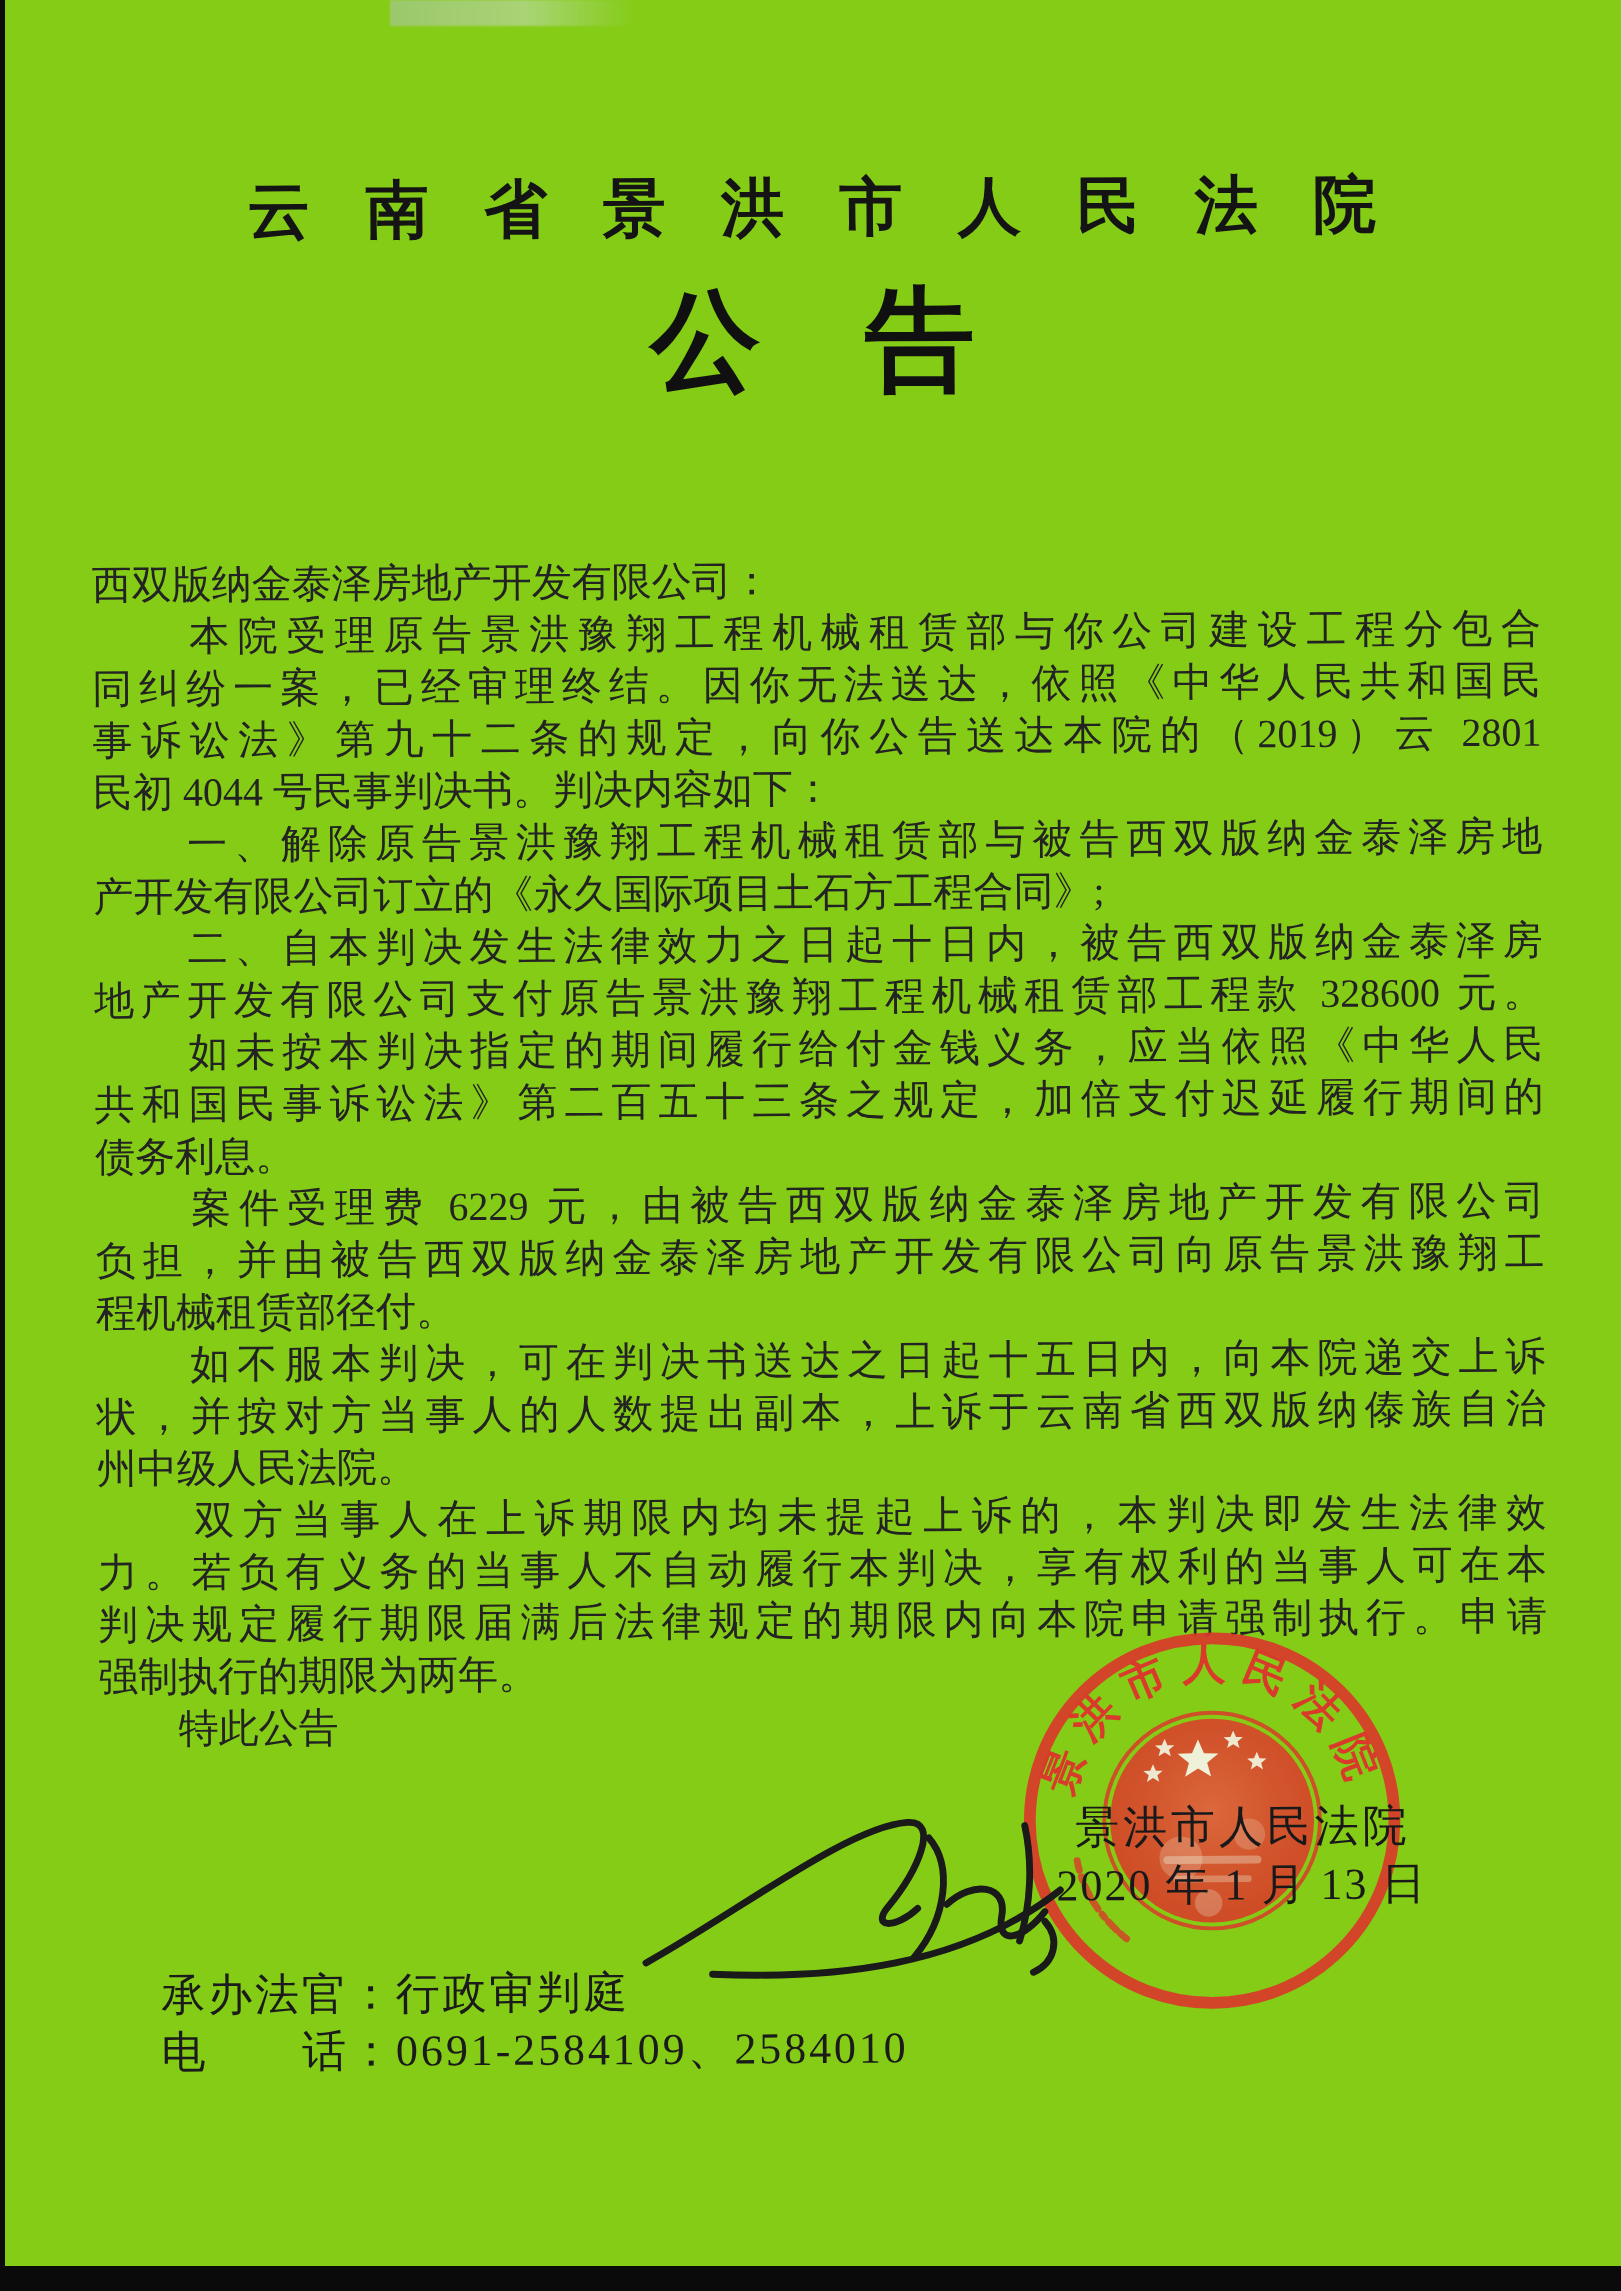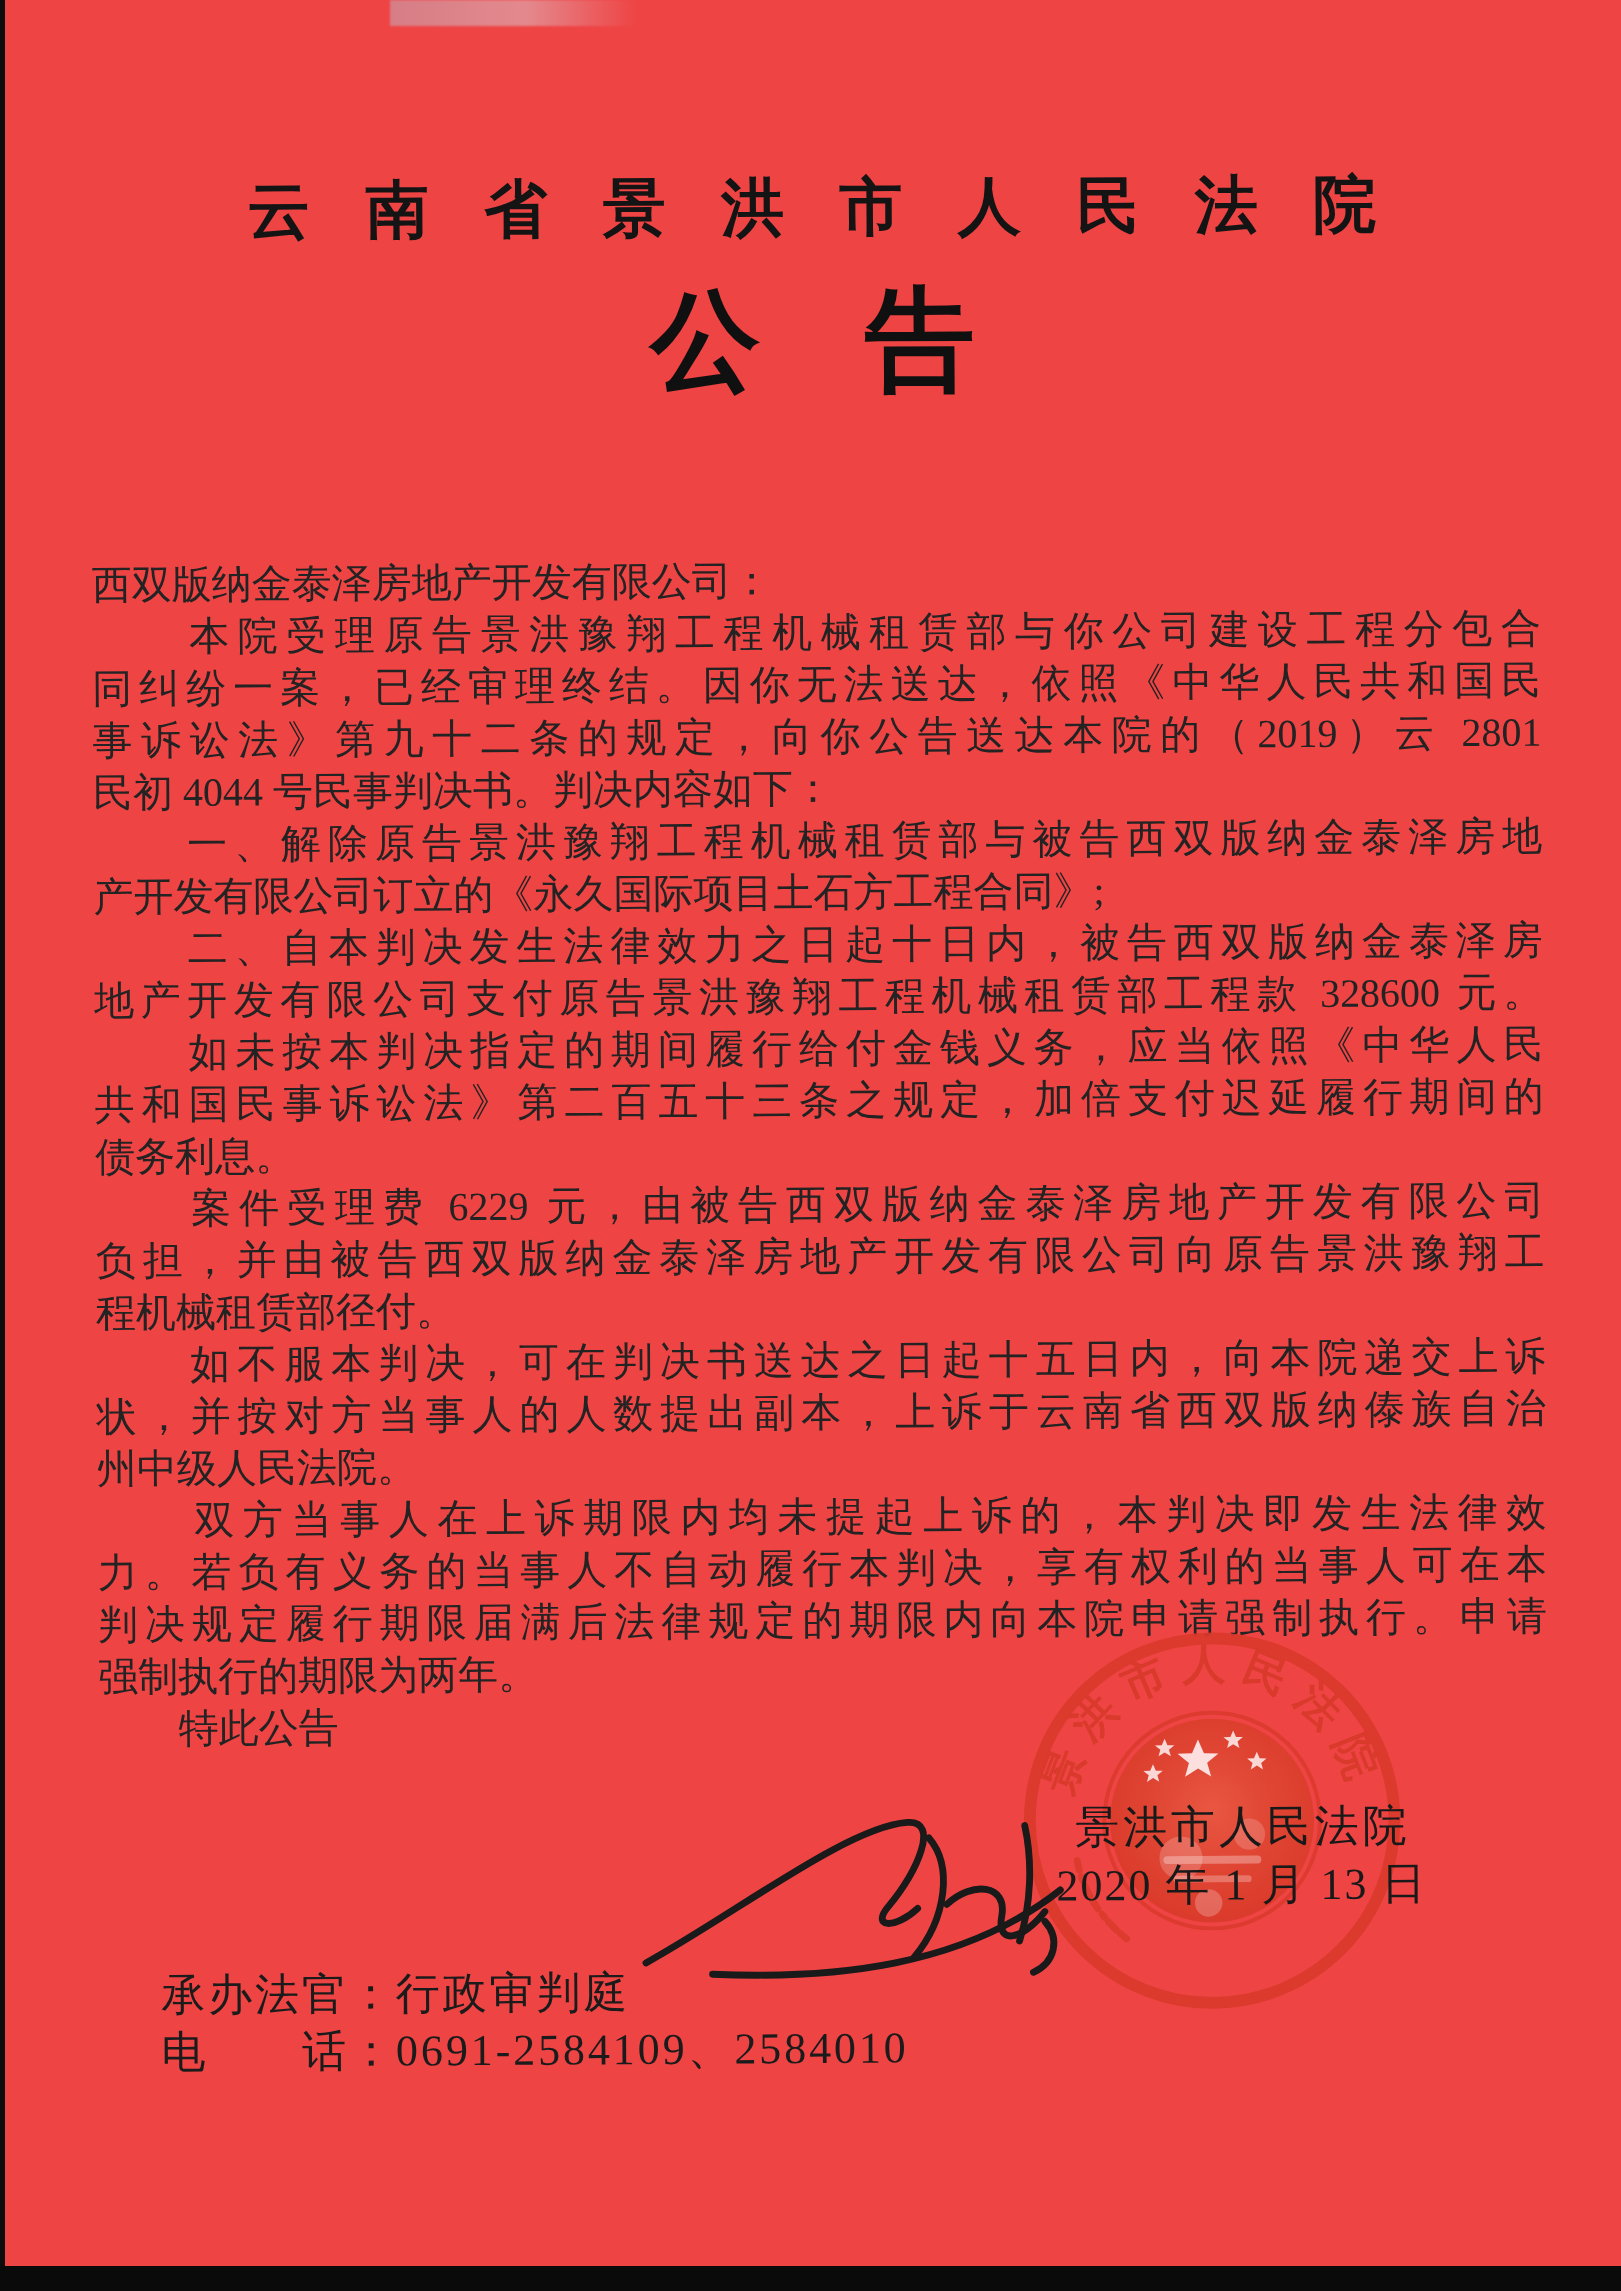--- a/index.html
+++ b/index.html
@@ -1,19 +1,19 @@
 <!DOCTYPE html>
 <html><head>
 <meta charset="utf-8">
 <style>
   html,body{margin:0;padding:0;background:#777;}
   .page{
     position:relative;
     width:1621px;height:2292px;
-    background:#ef4444;
+    background:#84cc16;
     overflow:hidden;
     font-family:"Liberation Serif","DejaVu Serif",serif;
     color:#1f1f1f;
   }
   
   .edge-left{position:absolute;left:0;top:0;width:4.9px;height:2292px;background:#0c0c0c;}
   .edge-bottom{position:absolute;left:0;top:2266px;width:1621px;height:25.5px;background:#0a0a0a;}
   .smudge-top{position:absolute;left:390px;top:0;width:247px;height:25.5px;
     background:linear-gradient(90deg,#b9c4d6 0%,#d7dde8 55%,rgba(255,255,255,0) 100%);
     opacity:.45;filter:blur(1px);}

